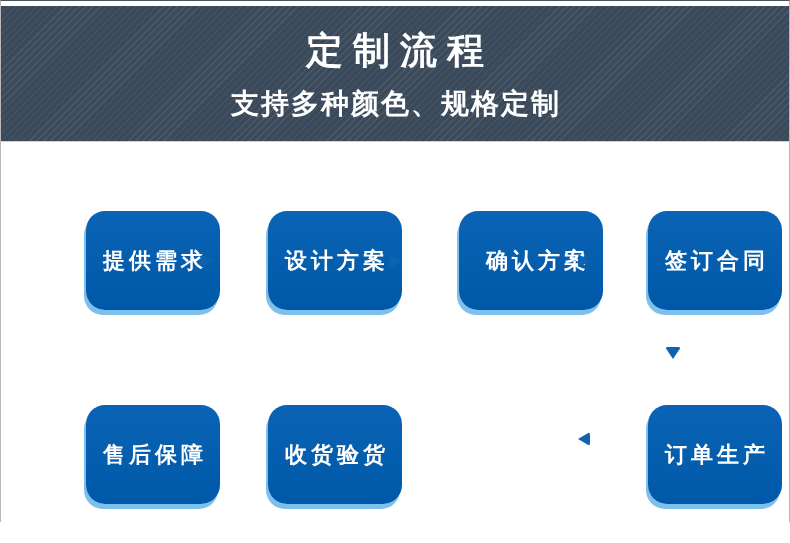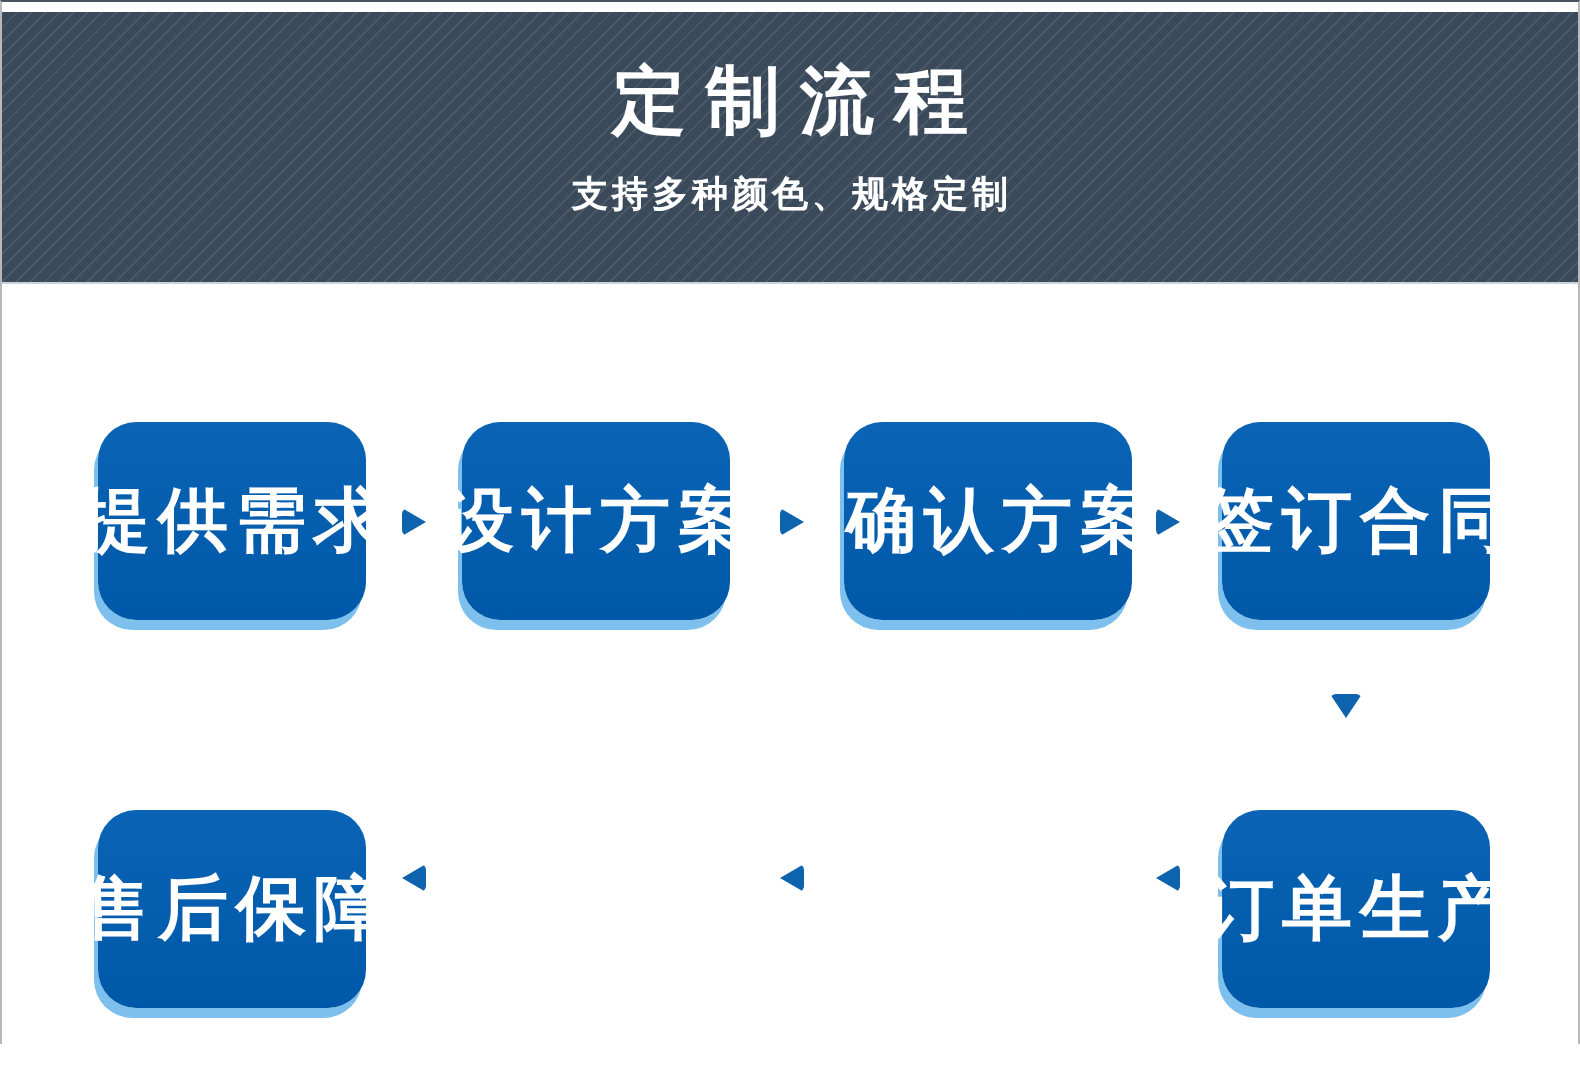--- a/index.html
+++ b/index.html
@@ -26,34 +26,35 @@
     padding-top:25px;box-sizing:border-box;
     border-bottom:1px solid #c9d2d8;
   }
   .header-title{
     color:#ffffff;font-size:37px;font-weight:bold;
     letter-spacing:10px;margin-right:-10px;
     line-height:1.1;
     text-align:center;
   }
   .header-subtitle{
-    color:#ffffff;font-size:18px;font-weight:bold;
+    color:#ffffff;font-size:28px;font-weight:bold;
     letter-spacing:2px;margin-right:-2px;
     margin-top:13px;text-align:left;
   }
   
   .flow-box{
     position:absolute;width:134px;height:99px;
     background:linear-gradient(180deg,#0a63b4 0%,#0058a8 100%);
     border-radius:19px;
     box-shadow:-2px 5px 0 0 #7dbfed;
     display:flex;align-items:center;justify-content:center;
-    color:#ffffff;font-size:35px;font-weight:bold;
+    color:#ffffff;font-size:22px;font-weight:bold;
     letter-spacing:4px;text-indent:4px;
     white-space:nowrap;
+    margin-left:37px;
   }
   .row1{top:210px;}
   .row2{top:404px;}
   .col1{left:48px;}
   .col2{left:230px;}
   .col3{left:421px;padding-left:10px;}
   .col4{left:610px;}
   
   .arrow{position:absolute;width:0;height:0;}
   .arrow-right{
@@ -91,16 +92,17 @@
   <div class="arrow arrow-right ar1 g2"></div>
   <div class="flow-box row1 col3">确认方案</div>
   <div class="arrow arrow-right ar1 g3"></div>
   <div class="flow-box row1 col4">签订合同</div>
 
   <div class="arrow arrow-down down-arrow"></div>
 
   <div class="flow-box row2 col4">订单生产</div>
   <div class="arrow arrow-left ar2 g3"></div>
   <div class="arrow arrow-left ar2 g2"></div>
+  <div class="flow-box row2 col2">收货验货</div>
   <div class="arrow arrow-left ar2 g1"></div>
   <div class="flow-box row2 col1">售后保障</div>
 
 </div>
 
 </body></html>

